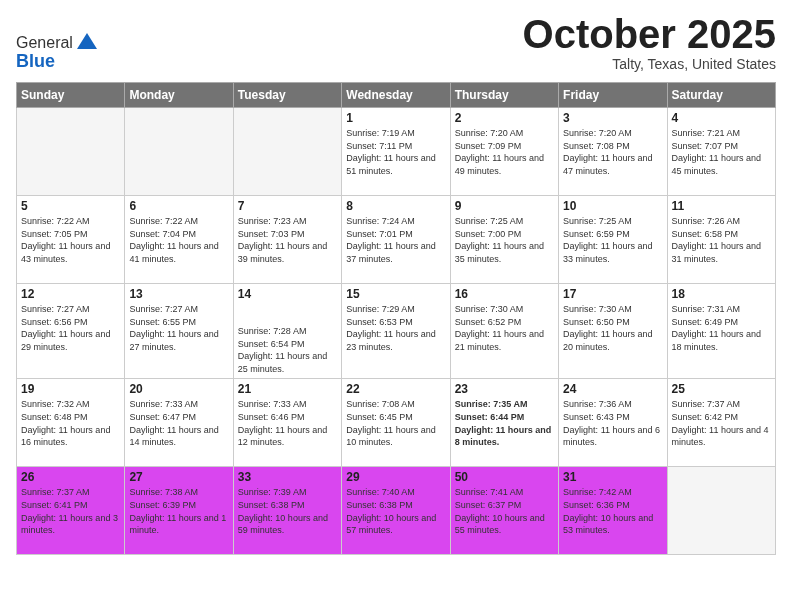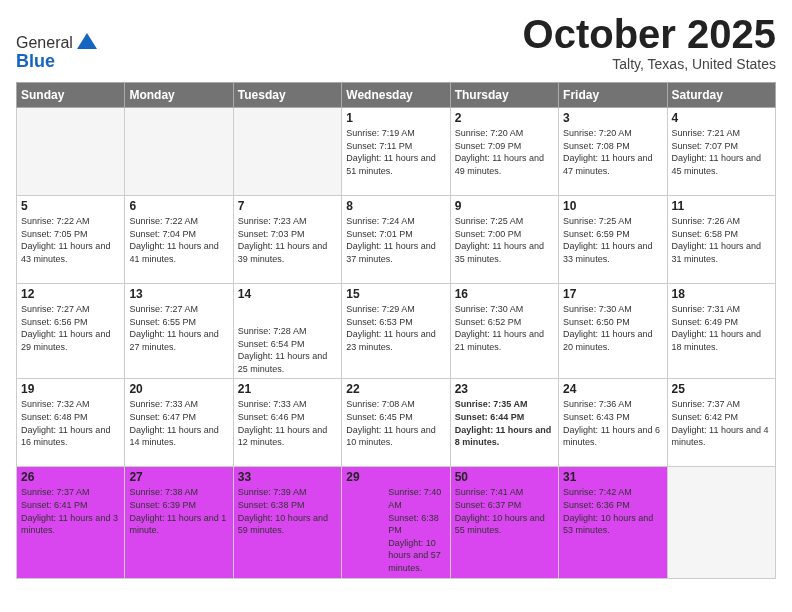--- a/index.html
+++ b/index.html
@@ -296,21 +296,21 @@
 Daylight: 11 hours and 1 minute.</div>
           </td>
           <td>
             <div class="day-number">33</div>
             <div class="day-info" style="white-space: pre-line;">Sunrise: 7:39 AM
 Sunset: 6:38 PM
 Daylight: 10 hours and 59 minutes.</div>
           </td>
           <td>
             <div class="day-number">29</div>
-            <div class="day-info" style="white-space: pre-line; margin-left: 42px;">Sunrise: 7:40 AM
+            <div class="day-info" style="white-space: pre-line;">Sunrise: 7:40 AM
 Sunset: 6:38 PM
 Daylight: 10 hours and 57 minutes.</div>
           </td>
           <td>
             <div class="day-number">50</div>
             <div class="day-info" style="white-space: pre-line;">Sunrise: 7:41 AM
 Sunset: 6:37 PM
 Daylight: 10 hours and 55 minutes.</div>
           </td>
           <td>

